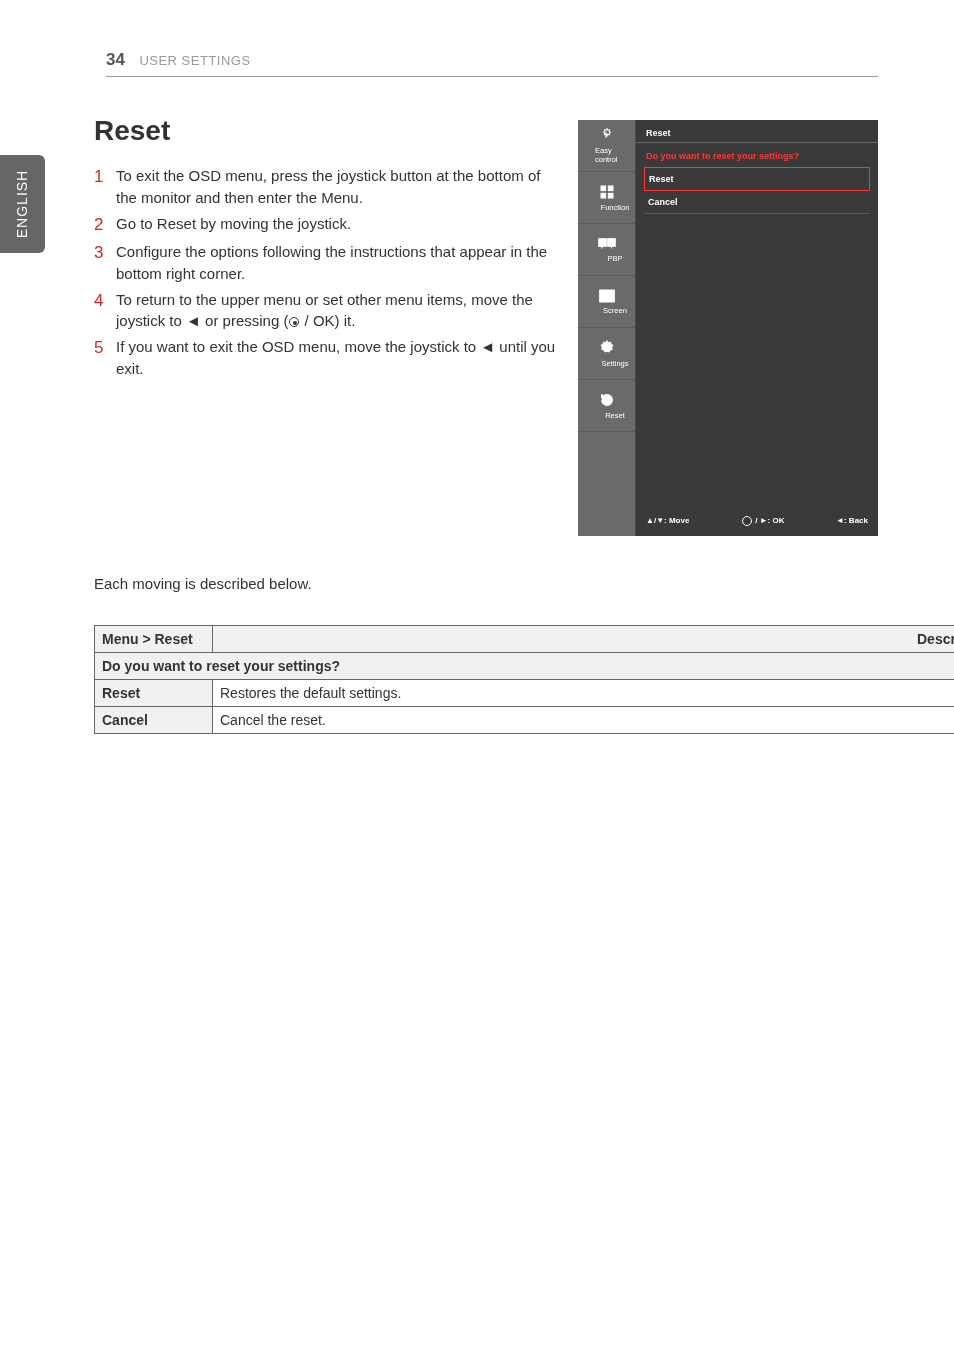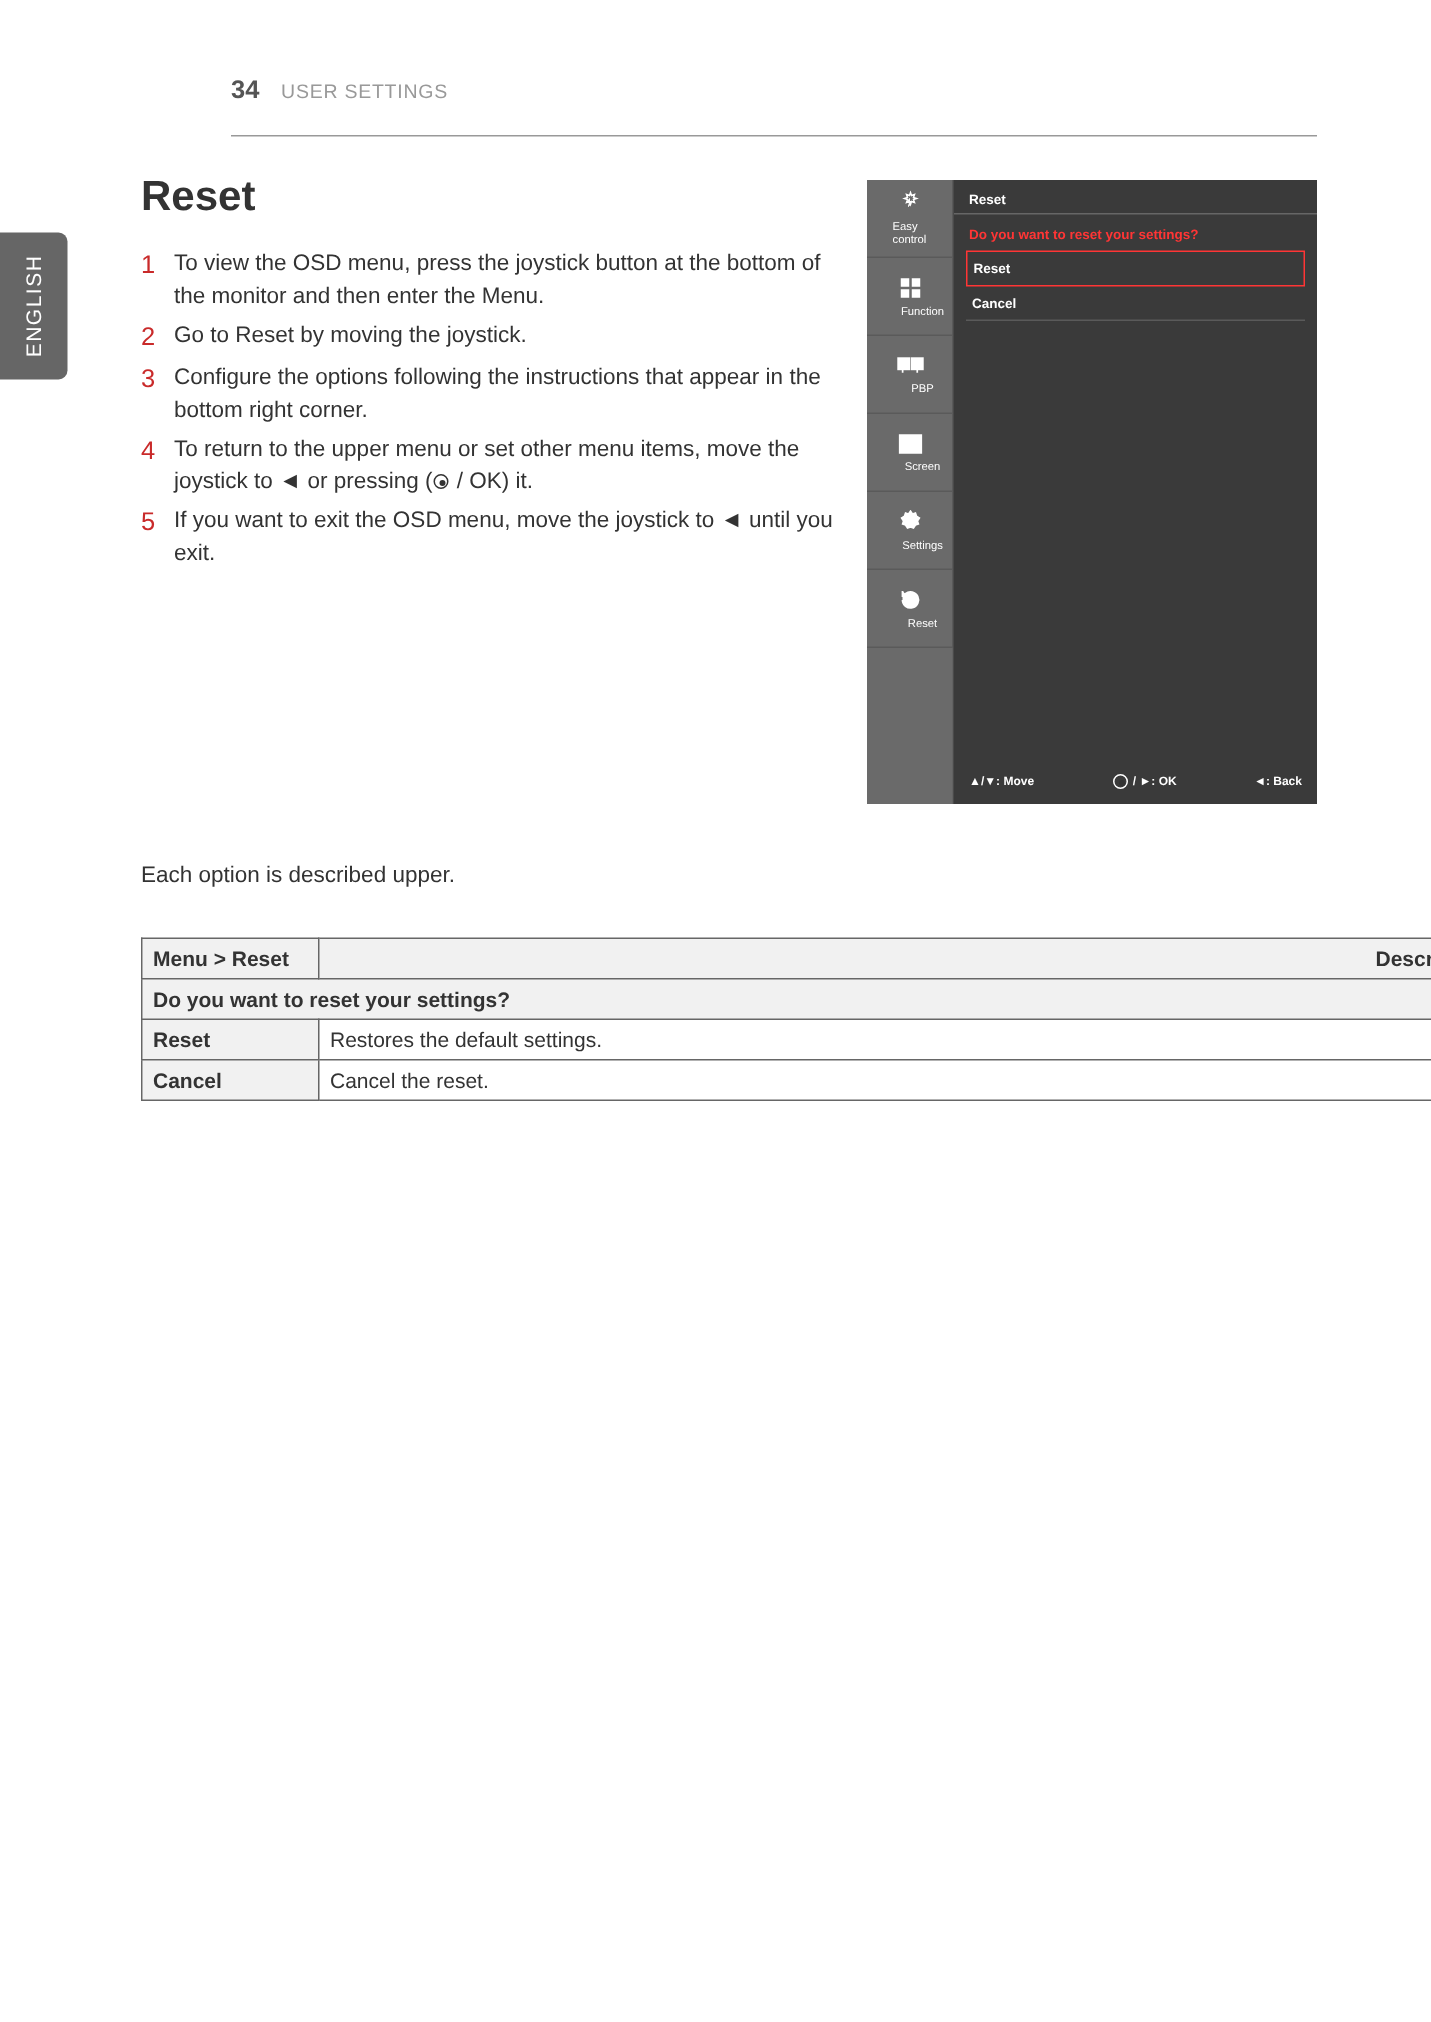--- a/index.html
+++ b/index.html
@@ -10,22 +10,21 @@
     height: 1348px;
     position: relative;
     color: #333;
   }
   .header {
     position: absolute;
     top: 50px;
     left: 106px;
     right: 76px;
     border-bottom: 1px solid #999;
-    padding-bottom: 20px;
-    margin-left: 48px;
+    padding-bottom: 6px;
   }
   .page-num {
     font-weight: bold;
     font-size: 17px;
     color: #555;
   }
   .sect-title {
     font-size: 13px;
     color: #999;
     margin-left: 10px;
@@ -197,21 +196,21 @@
   <span>ENGLISH</span>
 </div>
 
 <div class="content">
   <h1 class="reset">Reset</h1>
 
   <ol class="steps">
     <li>
       <span class="num">1</span>
       <span>
-        <span>To view the </span><b>OSD menu</b><span>, press the </span><b>joystick button</b><span> at the bottom of the monitor and then enter the </span><b>Menu</b><span>.</span>
+        <span>To exit the </span><b>OSD menu</b><span>, press the </span><b>joystick button</b><span> at the bottom of the monitor and then enter the </span><b>Menu</b><span>.</span>
       </span>
     </li>
     <li>
       <span class="num">2</span>
       <span>
         <span>Go to </span><b>Reset</b><span> by moving the joystick.</span>
       </span>
     </li>
     <li>
       <span class="num">3</span>
@@ -287,21 +286,21 @@
     <div class="osd-opt selected">Reset</div>
     <div class="osd-opt">Cancel</div>
     <div class="osd-footer">
       <span><b>▲/▼: Move</b></span>
       <span><span class="dot-circ" style="border-color:#fff"></span><b> / ►: OK</b></span>
       <span><b>◄: Back</b></span>
     </div>
   </div>
 </div>
 
-<div class="below-text">Each option is described upper.</div>
+<div class="below-text">Each moving is described below.</div>
 
 <table class="desc-table">
   <tbody>
       <tr>
     <th class="col1">Menu &gt; Reset</th>
     <th style="text-align:right">Description</th>
   </tr>
   <tr>
     <th colspan="2" style="text-align:left">Do you want to reset your settings?</th>
   </tr>

